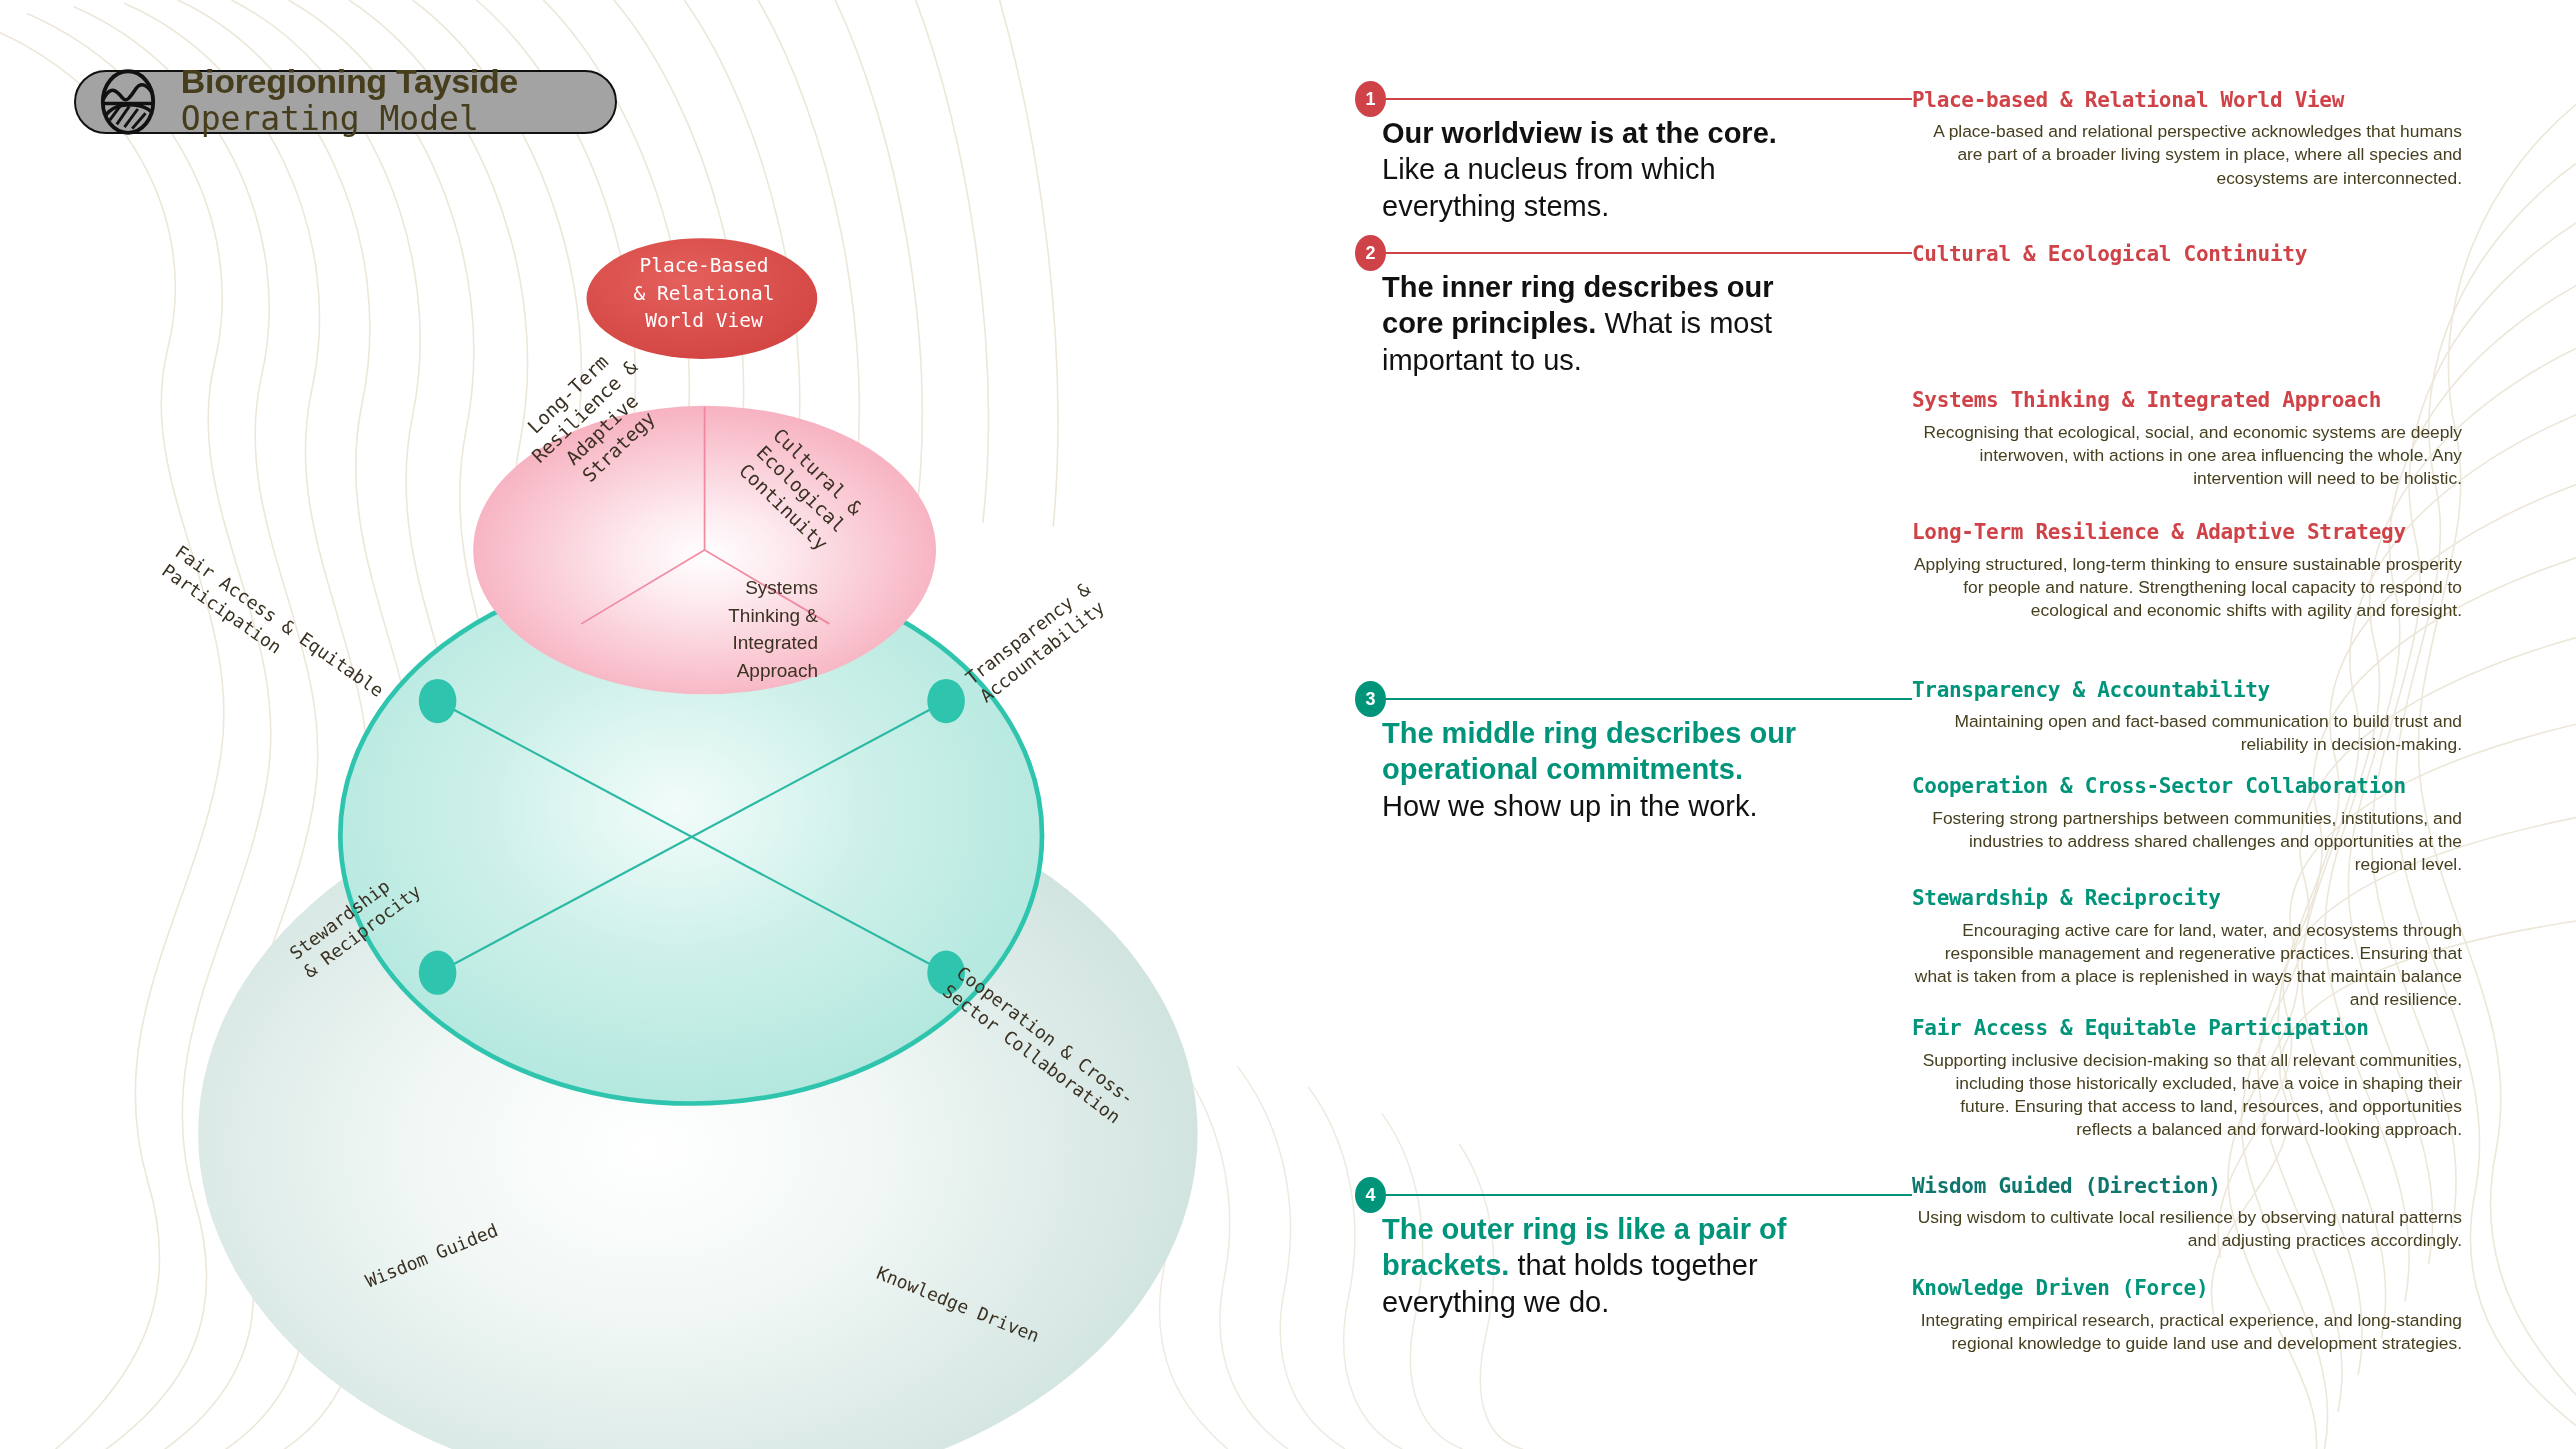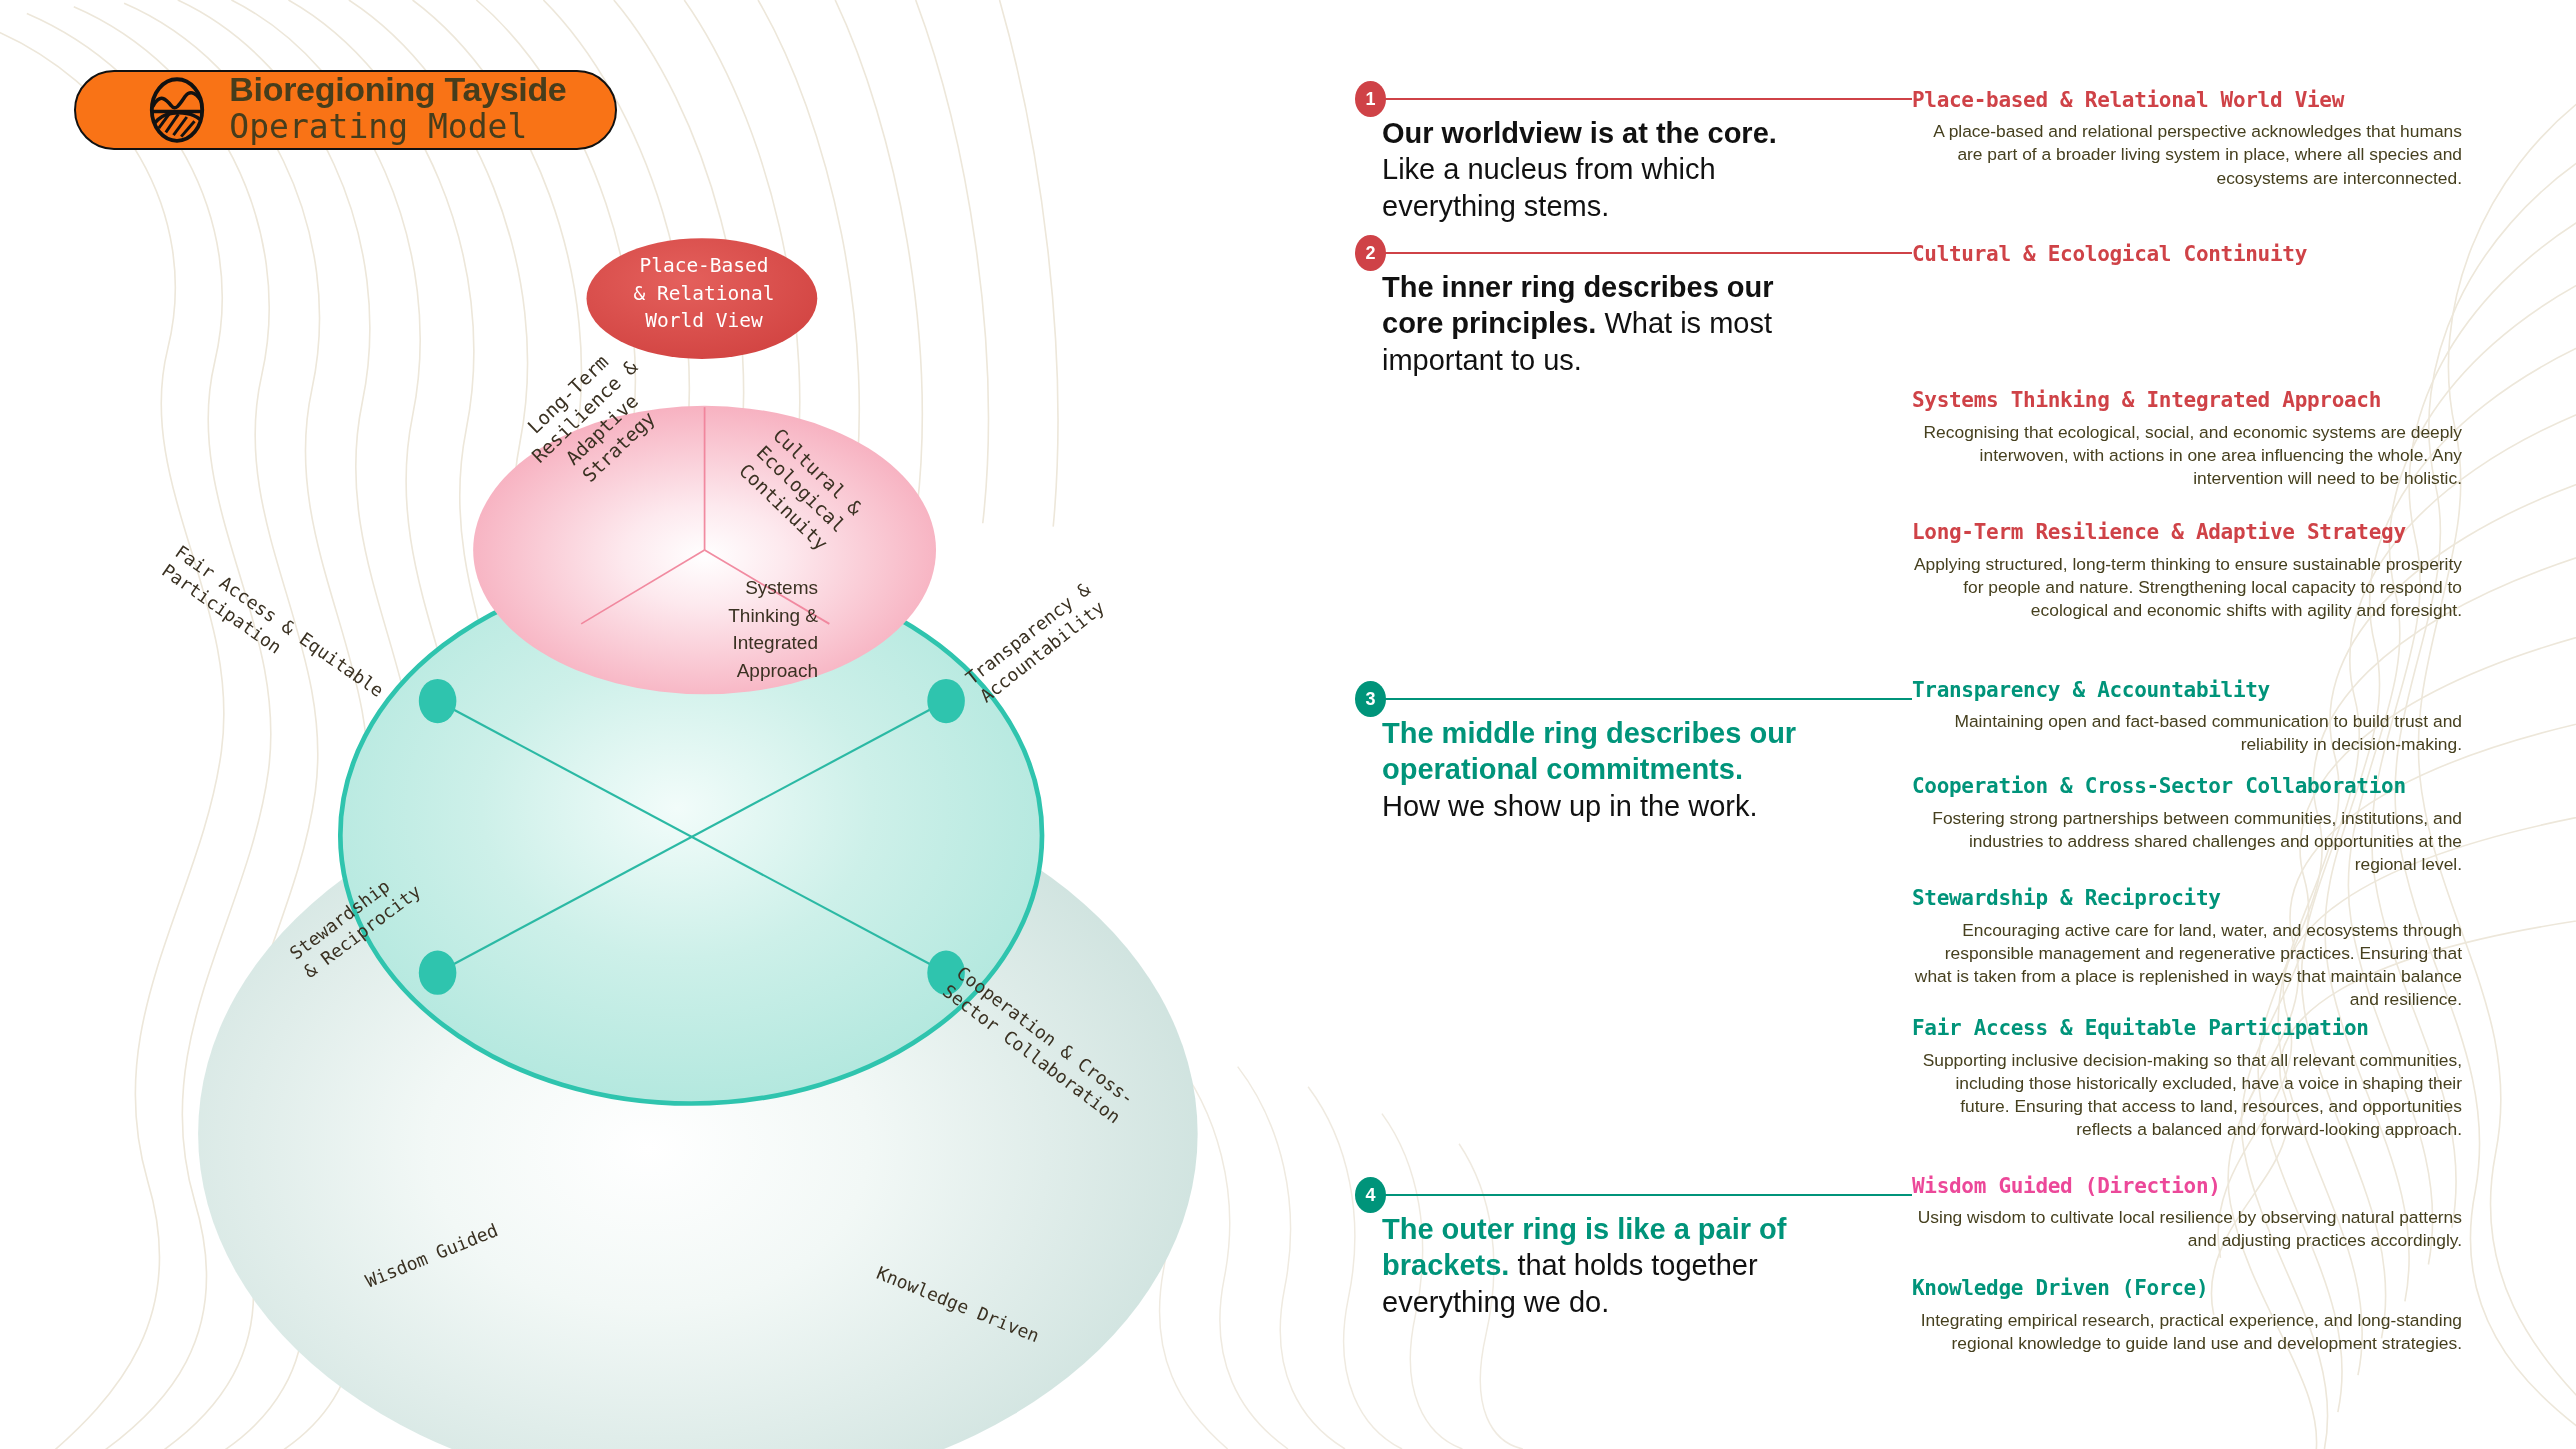--- a/index.html
+++ b/index.html
@@ -9,25 +9,25 @@
     color:#3A3522;
   }
   #stage{position:absolute;inset:0;width:2576px;height:1449px;}
 
   
   .topo{position:absolute;inset:0;width:2576px;height:1449px;pointer-events:none;}
 
   
   .brand{
     position:absolute;left:74px;top:70px;
-    width:543px;height:80px;
+    width:543px;height:64px;
     border:2px solid #111111;border-radius:44px;
-    background:#f97316;
+    background:#a3a3a3;
     display:flex;align-items:center;
-    box-sizing:border-box;padding-left:17.4px;justify-content:center;
+    box-sizing:border-box;padding-left:17.4px;
   }
   .brand-logo{width:70px;height:70px;flex:0 0 auto;margin-right:17.4px;}
   .brand-text{display:flex;flex-direction:column;justify-content:center;}
   .brand-title{
     font-family:"Liberation Sans", sans-serif;
     font-weight:bold;font-size:34px;line-height:1.0;
     color:#463D1C;letter-spacing:-0.3px;
   }
   .brand-sub{
     font-family:"DejaVu Sans Mono", monospace;
@@ -305,21 +305,21 @@
       </div>
     </div>
 
     <div class="section" style="top:1177px;">
       <div class="badge" style="background:#00947A;">4</div>
       <div class="rule" style="background:#00947A;"></div>
       <div class="lead">
         <b style="color:#00947A;">The outer ring is like a pair of brackets.</b><span> that holds together everything we do.</span>
       </div>
       <div class="item" style="top:-3.4px;">
-        <p class="item-title" style="color:#ec4899;">Wisdom Guided (Direction)</p>
+        <p class="item-title" style="color:#0f766e;">Wisdom Guided (Direction)</p>
         <p class="item-body">Using wisdom to cultivate local resilience by observing natural patterns and adjusting practices accordingly.</p>
       </div>
       <div class="item" style="top:99px;">
         <p class="item-title" style="color:#00947A;">Knowledge Driven (Force)</p>
         <p class="item-body">Integrating empirical research, practical experience, and long-standing regional knowledge to guide land use and development strategies.</p>
       </div>
     </div>
 
   </div>
 </div>

